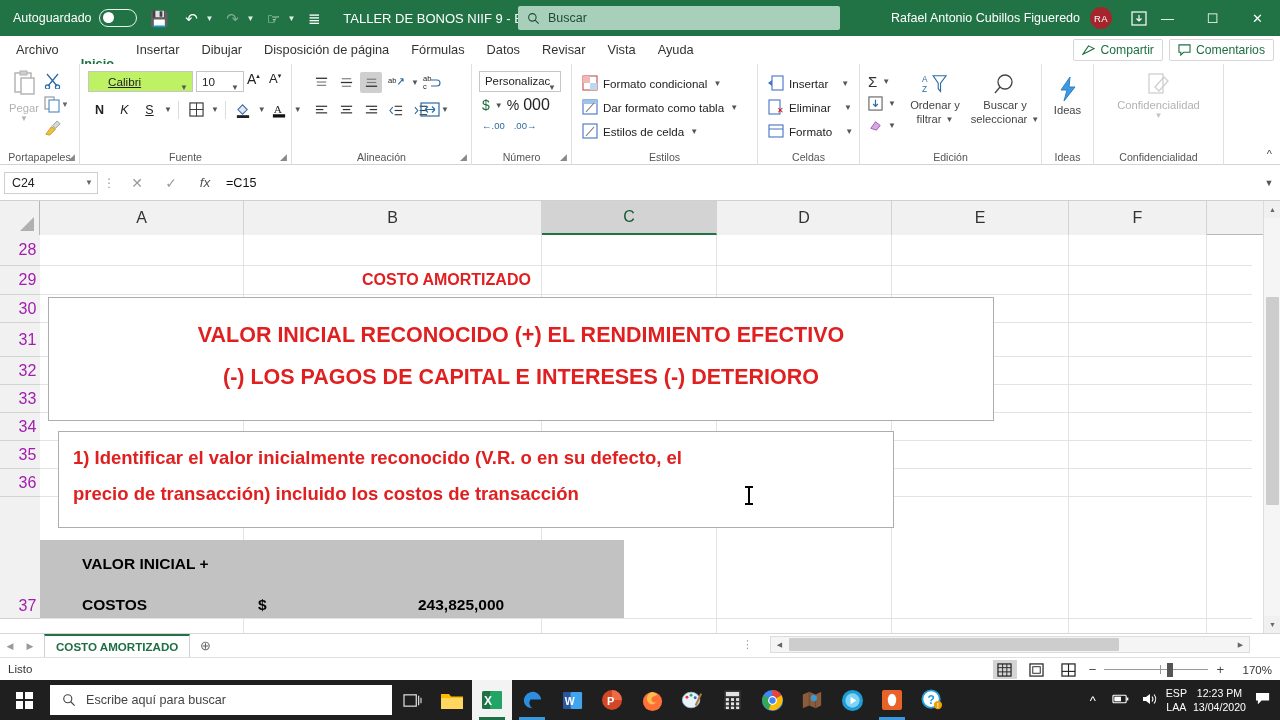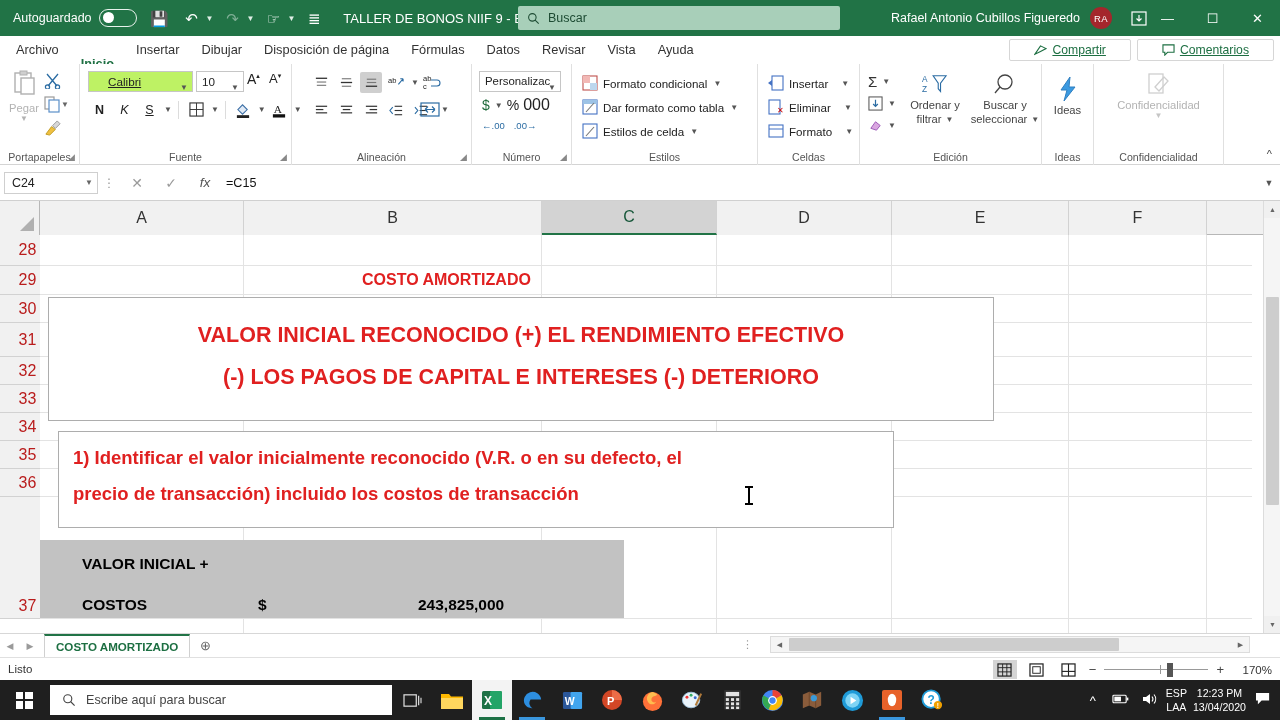--- a/index.html
+++ b/index.html
@@ -76,21 +76,21 @@
   .rtab.active::after {
     content: ""; position: absolute; bottom: 1px; left: 11px; right: 11px;
     height: 2.6px; background: #1d6f42;
   }
   .tabrow-right {
     position: absolute; right: 6px; top: 3px; display: flex; gap: 6px;
   }
   .pillbtn {
     height: 22px; border: 1px solid #d6d6d6; border-radius: 2px;
     background: #fff; font-size: 12.2px; color: #1d6f42;
-    display: flex; align-items: center; gap: 5px; padding: 0 24px; text-decoration: underline;
+    display: flex; align-items: center; gap: 5px; padding: 0 8px;
   }
 
   
   .ribbon {
     position: absolute; top: 64px; left: 0; width: 1280px; height: 101px;
     background: #fff; border-bottom: 1px solid #d4d4d4;
   }
   .rgroup {
     position: absolute; top: 0; height: 101px;
     border-right: 1px solid #e0e0e0;
@@ -188,21 +188,21 @@
     font-size: 16px; color: #333; border-right: 1px solid #d2d2d2;
     background: #f1f1f1;
   }
   .colcell.sel {
     background: #d3d3d3; color: #17573a; font-weight: normal;
     border-bottom: 2.5px solid #217346;
   }
   .rowhdrs { position: absolute; top: 34px; left: 0; width: 40px; }
   .rowcell {
     width: 56px; background: #f1f1f1; border-bottom: 1px solid #d2d2d2;
-    border-right: 1px solid #b7b7b7; font-size: 16px; color: #b91c1c;
+    border-right: 1px solid #b7b7b7; font-size: 16px; color: #a21caf;
     display: flex; align-items: center; justify-content: center;
   }
   .sheet {
     position: absolute; top: 34px; left: 40px; right: 0; bottom: 0;
     background: #fff;
   }
   .gridline-h {
     position: absolute; left: 0; width: 1212px; height: 1px; background: #e3e3e3;
   }
   .gridline-v {

